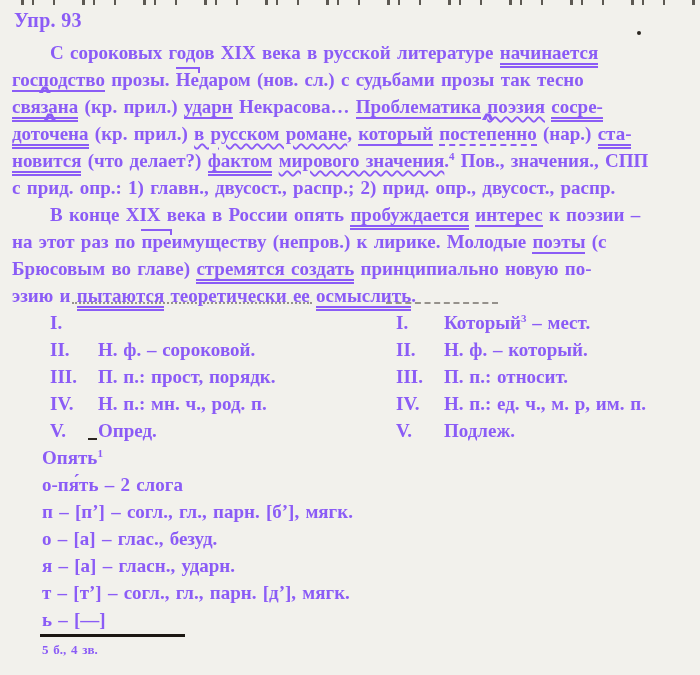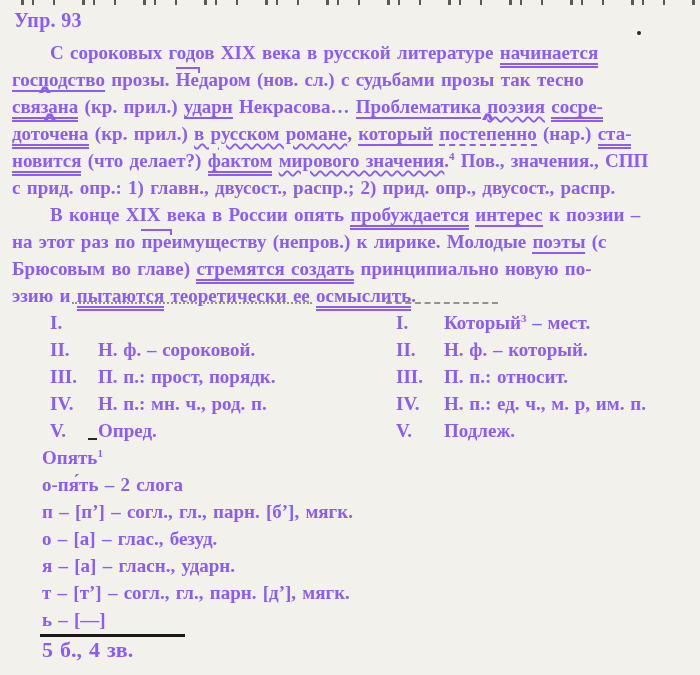--- a/index.html
+++ b/index.html
@@ -37,21 +37,21 @@
   .sup{vertical-align:super;font-size:11px;line-height:0;}
   
   .cols{display:flex;font-size:19px;word-spacing:1px;}
   .col{white-space:nowrap;}
   .col.left{width:346px;margin-left:38px;}
   .col.right{flex:1;}
   .mrow{display:flex;height:27px;line-height:27px;}
   .num{width:48px;flex:none;}
   .phon{margin-left:30px;}
   .rule{margin:1px 0 1px 28px;width:145px;border-top:3px solid #1c1712;}
-  .total{margin-left:30px;font-size:22px;line-height:24px;word-spacing:1.5px;}
+  .total{margin-left:30px;font-size:13px;line-height:24px;word-spacing:1.5px;}
   
   .artifact-topline{
     position:absolute;top:0;left:8px;right:4px;height:5px;color:#2b2620;opacity:.75;
     background:repeating-linear-gradient(90deg,
       transparent 0 13px,currentColor 13px 16px,transparent 16px 24px,
       currentColor 24px 26px,transparent 26px 45px,currentColor 45px 47px,transparent 47px 61px);
   }
   .speck{position:absolute;width:4px;height:4px;background:#2b2620;border-radius:50%;}
   .s1{top:31px;left:637px;}
   .s2{top:438px;left:88px;height:2px;border-radius:0;width:9px;}

